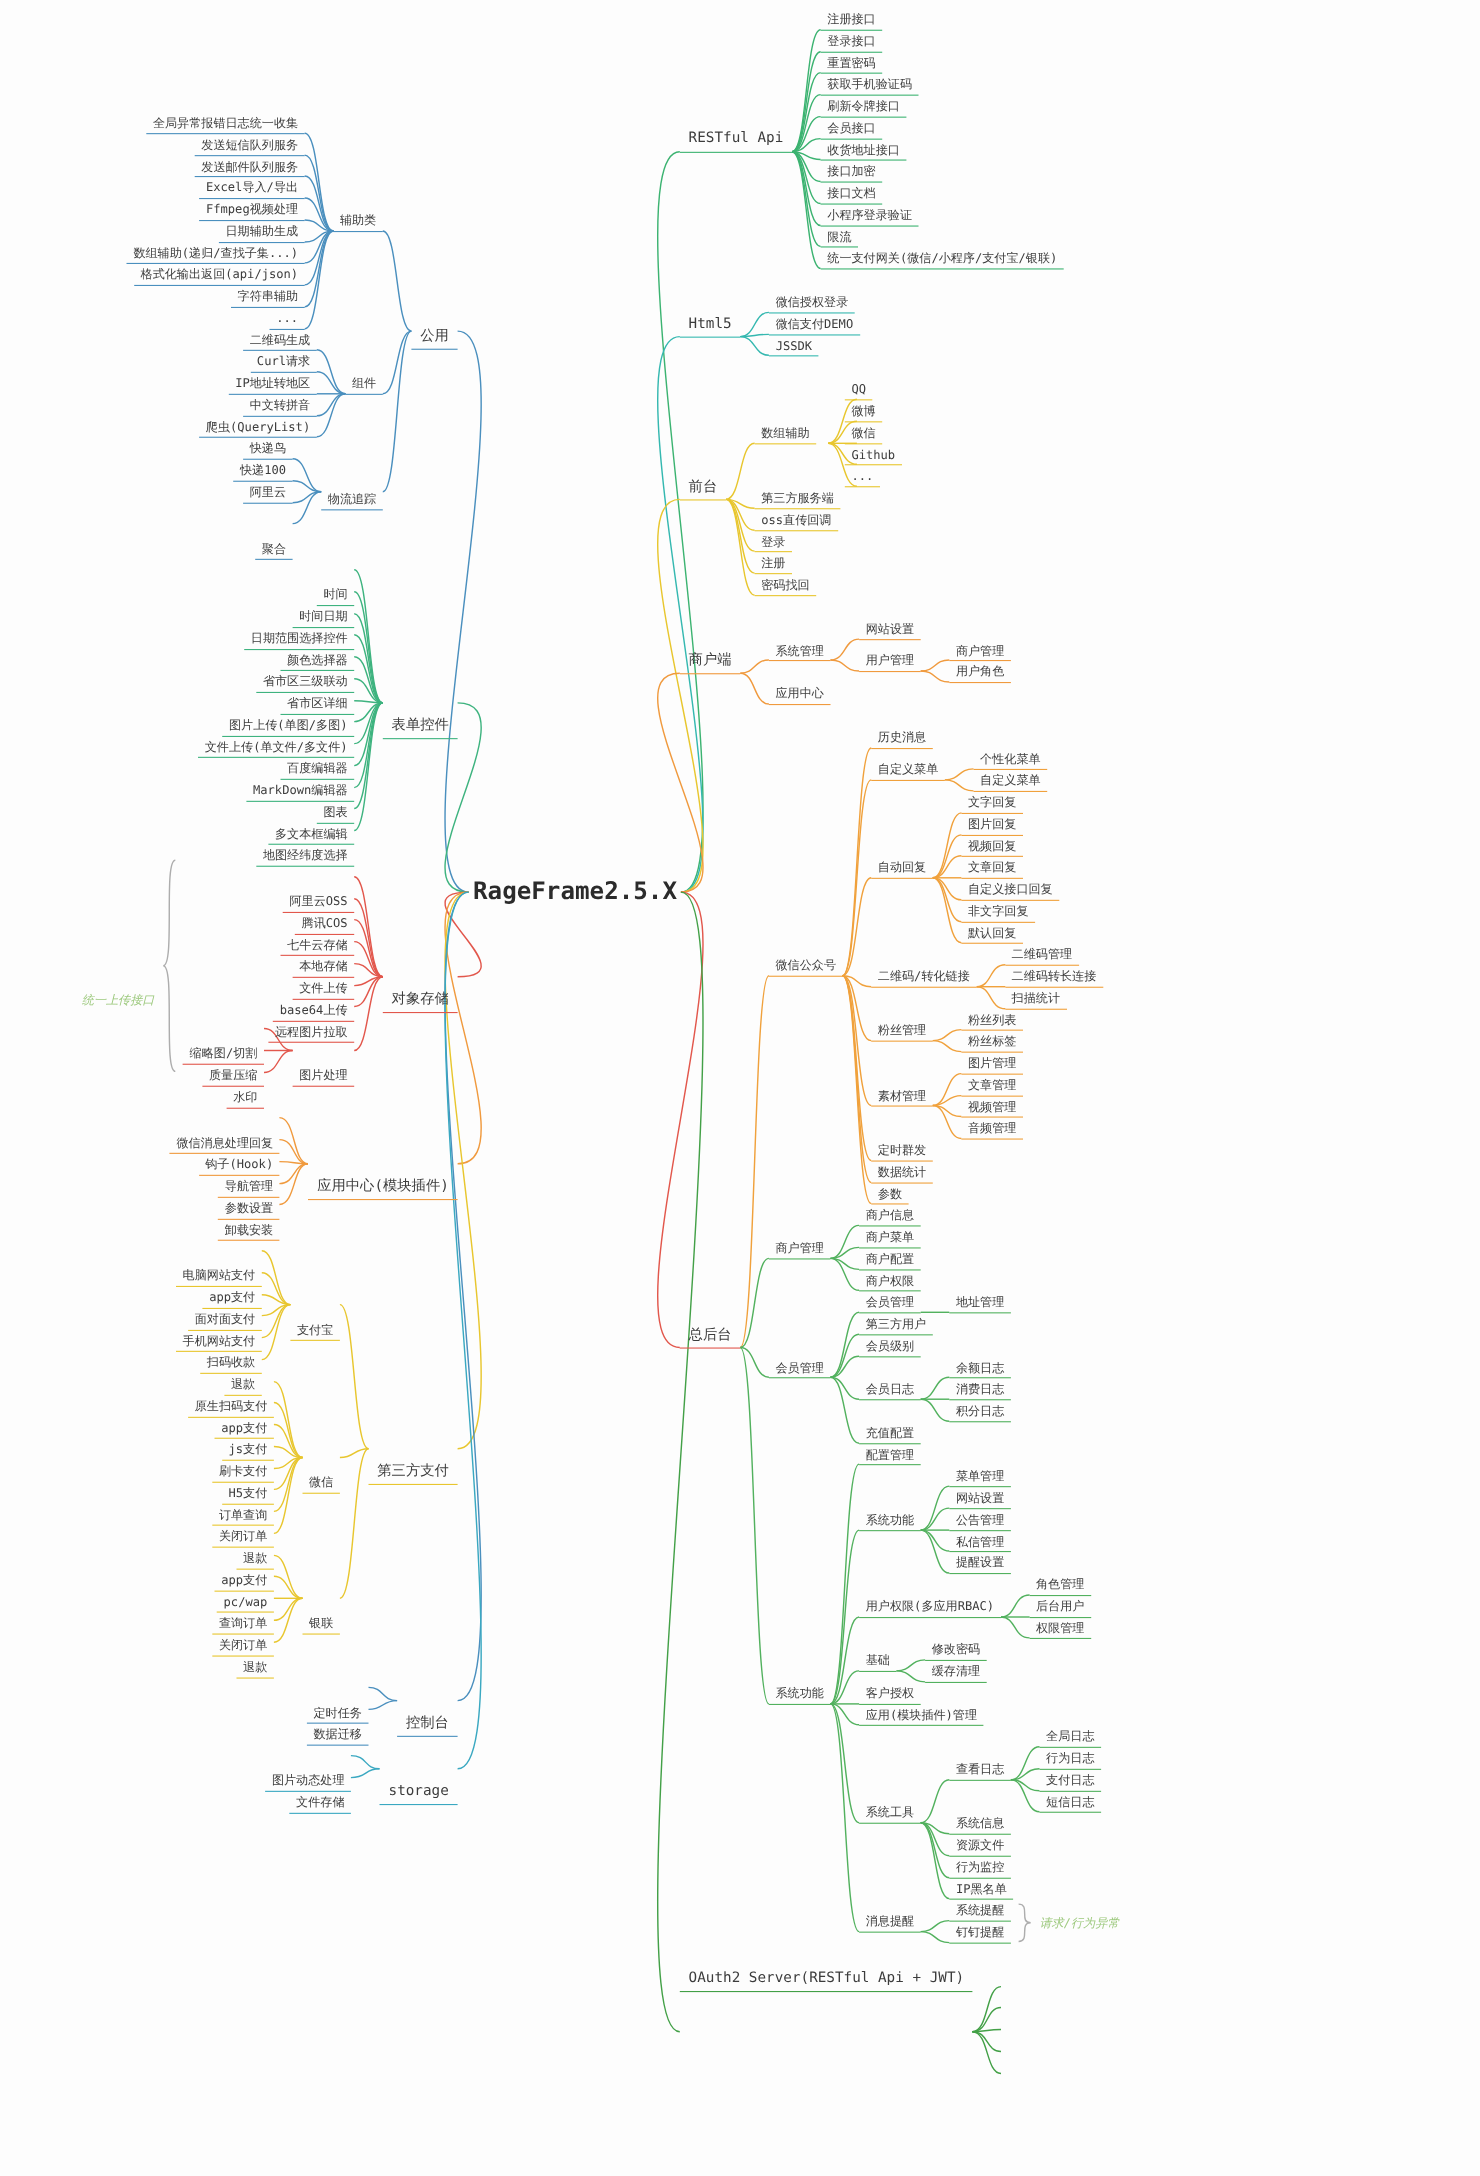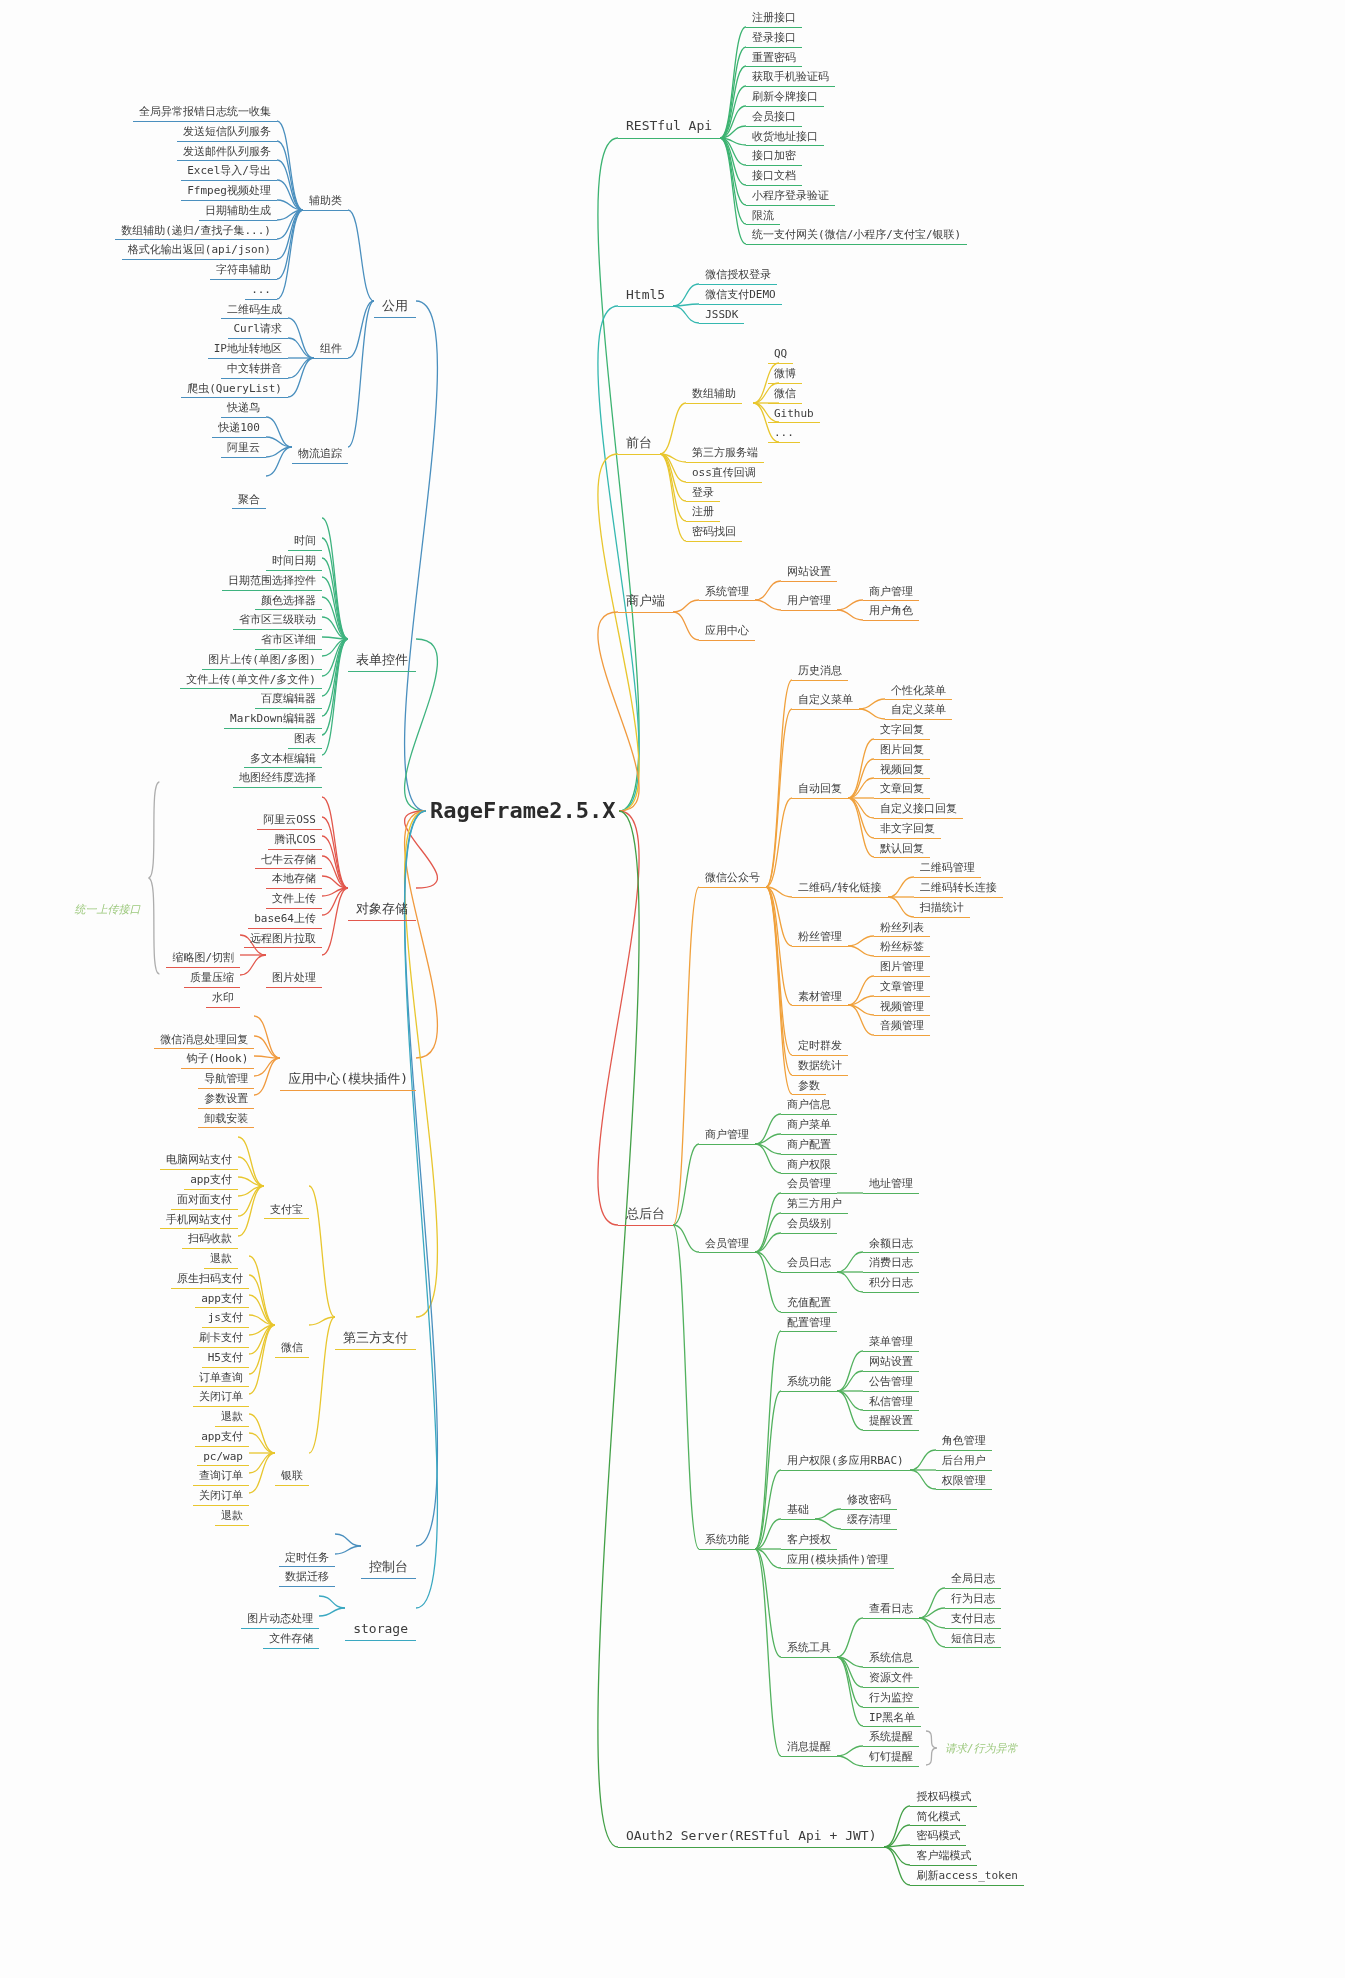--- a/index.html
+++ b/index.html
@@ -912,32 +912,15 @@
                   <div class="brace-spacer"></div>
                   <div class="annotation" style="color: rgb(157, 201, 126);">请求/行为异常</div>
                 </div>
               </div>
             </div>
           </div>
         </div>
       </div>
       <div class="tree right">
         <div class="nlabel lv0" style="border-bottom-color: rgb(67, 160, 71);">OAuth2 Server(RESTful Api + JWT)</div>
-        <div class="children">
-          <div class="tree right">
-            <div class="nlabel" style="border-bottom-color: rgb(67, 160, 71);">授权码模式</div>
-          </div>
-          <div class="tree right">
-            <div class="nlabel" style="border-bottom-color: rgb(67, 160, 71);">简化模式</div>
-          </div>
-          <div class="tree right">
-            <div class="nlabel" style="border-bottom-color: rgb(67, 160, 71);">密码模式</div>
-          </div>
-          <div class="tree right">
-            <div class="nlabel" style="border-bottom-color: rgb(67, 160, 71);">客户端模式</div>
-          </div>
-          <div class="tree right">
-            <div class="nlabel" style="border-bottom-color: rgb(67, 160, 71);">刷新access_token</div>
-          </div>
-        </div>
       </div>
     </div>
 </div>
 
 </body></html>

